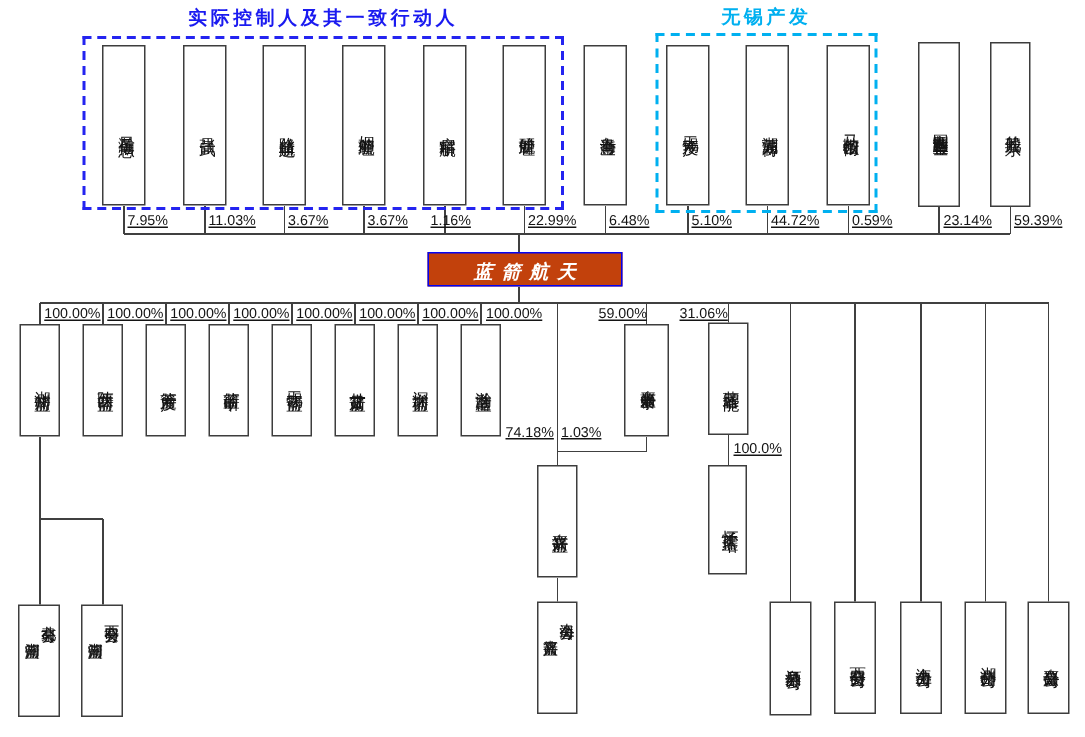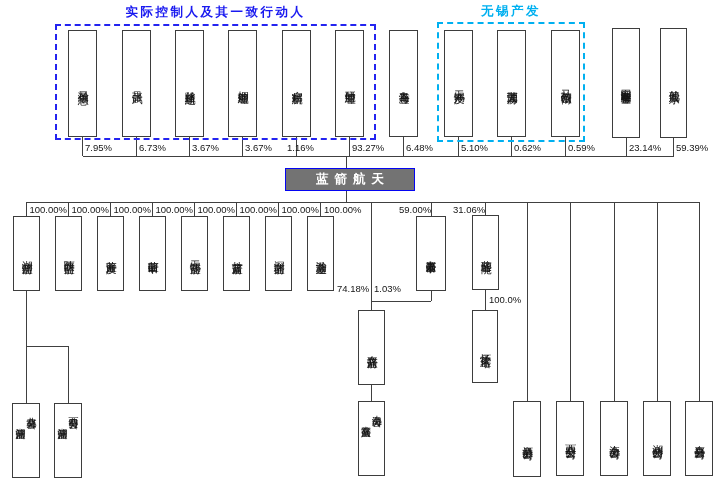--- a/index.html
+++ b/index.html
@@ -19,28 +19,28 @@
   .box .v.sm{font-size:10.5px;letter-spacing:0.5px;}
   .twocol{
     flex-direction:row-reverse;align-items:flex-start;padding-top:5px;
   }
   .twocol .col{
     writing-mode:vertical-rl;text-orientation:upright;
     font-size:10px;line-height:1.1;letter-spacing:0.5px;color:#141414;
   }
   .twocol .col.c2{margin-top:11px;}
   .parent-box{
-    position:absolute;background:#737373;border:1px solid #0404f2;
-    display:flex;align-items:center;justify-content:center;box-sizing:border-box;
+    position:absolute;background:#c2410c;border:1px solid #0404f2;
+    display:flex;align-items:flex-end;justify-content:center;box-sizing:border-box;font-style:italic;
   }
   .parent-box span{
     color:#ffffff;font-weight:bold;font-size:12.5px;letter-spacing:6px;padding-left:6px;
   }
   .pct{
-    position:absolute;font-size:9.5px;color:#141414;white-space:nowrap;line-height:11px;
+    position:absolute;font-size:9.5px;color:#141414;white-space:nowrap;line-height:11px;text-decoration:underline;
   }
   .dashed{position:absolute;border-style:dashed;border-width:2px;box-sizing:border-box;background:transparent;}
   .dash-blue{border-color:#2424f0;}
   .dash-cyan{border-color:#00b0f0;}
   .gtitle{
     position:absolute;font-weight:bold;font-size:12.5px;letter-spacing:2.5px;
     text-align:center;line-height:14px;
   }
   .gtitle.blue{color:#1a1af0;}
   .gtitle.cyan{color:#00b0f0;}
@@ -137,28 +137,28 @@
       <span class="v">马鞍山领衔</span>
     </div>
   <div class="box" style="left:612px;top:28px;width:28px;height:110px;">
       <span class="v sm">国家制造业转型基金</span>
     </div>
   <div class="box" style="left:660px;top:28px;width:27px;height:110px;">
       <span class="v">其他股东</span>
     </div>
 
   <span class="pct" style="left:85px;top:142px;">7.95%</span>
-  <span class="pct" style="left:139px;top:142px;">6.73%</span>
+  <span class="pct" style="left:139px;top:142px;">11.03%</span>
   <span class="pct" style="left:192px;top:142px;">3.67%</span>
   <span class="pct" style="left:245px;top:142px;">3.67%</span>
   <span class="pct" style="left:287px;top:142px;">1.16%</span>
-  <span class="pct" style="left:352px;top:142px;">93.27%</span>
+  <span class="pct" style="left:352px;top:142px;">22.99%</span>
   <span class="pct" style="left:406px;top:142px;">6.48%</span>
   <span class="pct" style="left:461px;top:142px;">5.10%</span>
-  <span class="pct" style="left:514px;top:142px;">0.62%</span>
+  <span class="pct" style="left:514px;top:142px;">44.72%</span>
   <span class="pct" style="left:568px;top:142px;">0.59%</span>
   <span class="pct" style="left:629px;top:142px;">23.14%</span>
   <span class="pct" style="left:676px;top:142px;">59.39%</span>
 
   <div class="parent-box" style="left:285px;top:168px;width:130px;height:23px;">
     <span>蓝箭航天</span>
   </div>
 
   <span class="pct" style="left:29.5px;top:204px;">100.00%</span>
   <span class="pct" style="left:71.5px;top:204px;">100.00%</span>

